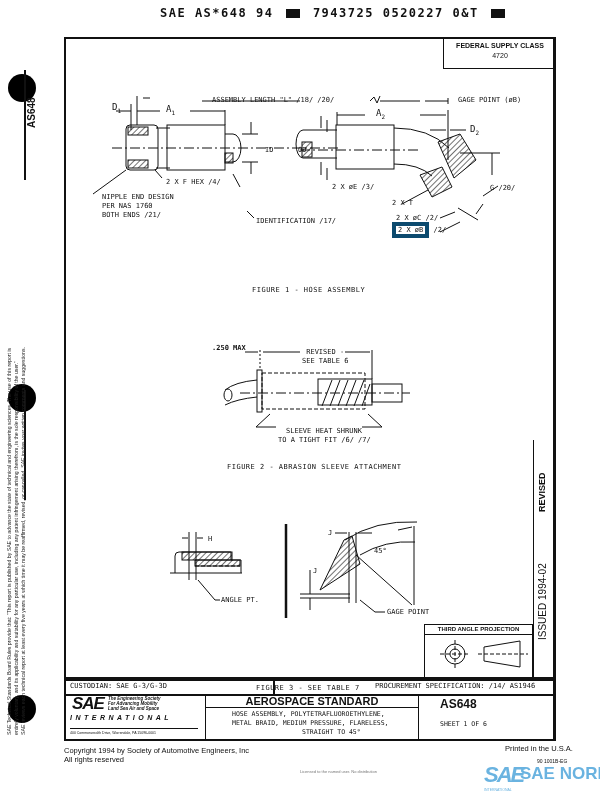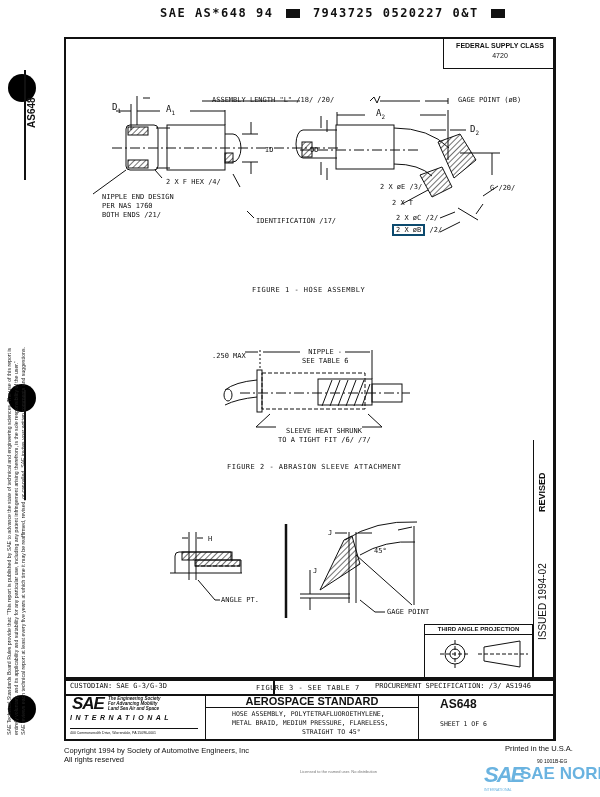--- a/index.html
+++ b/index.html
@@ -218,38 +218,38 @@
   </defs>
 </svg>
 
 <div class="abs lblb" style="left:112px;top:102px;"><span>D</span><sub style="font-size:6px">1</sub></div>
 <div class="abs lblb" style="left:166px;top:104px;"><span>A</span><sub style="font-size:6px">1</sub></div>
 <div class="abs lbl" style="left:212px;top:96px;">ASSEMBLY LENGTH "L" /18/ /20/</div>
 <div class="abs lbl" style="left:458px;top:96px;">GAGE POINT (øB)</div>
 <div class="abs lblb" style="left:376px;top:108px;"><span>A</span><sub style="font-size:6px">2</sub></div>
 <div class="abs lblb" style="left:470px;top:124px;"><span>D</span><sub style="font-size:6px">2</sub></div>
 <div class="abs lbl" style="left:265px;top:146px;">ID</div>
-<div class="abs lbl" style="left:310px;top:146px;">OD</div>
+<div class="abs lbl" style="left:298px;top:146px;">OD</div>
 <div class="abs lbl" style="left:166px;top:178px;">2 X F HEX /4/</div>
 <div class="abs lbl" style="left:102px;top:193px;line-height:9px;">
   <div>NIPPLE END DESIGN</div>
   <div>PER NAS 1760</div>
   <div>BOTH ENDS /21/</div>
 </div>
 <div class="abs lbl" style="left:256px;top:217px;">IDENTIFICATION /17/</div>
-<div class="abs lbl" style="left:332px;top:183px;margin-left:48px;">2 X øE /3/</div>
+<div class="abs lbl" style="left:332px;top:183px;">2 X øE /3/</div>
 <div class="abs lbl" style="left:392px;top:199px;">2 X T</div>
 <div class="abs lbl" style="left:490px;top:184px;">G /20/</div>
 <div class="abs lbl" style="left:396px;top:214px;">2 X øC /2/</div>
-<div class="abs lbl" style="left:392px;top:226px;"><span style="border:2px solid #0c4a6e;padding:0 2px;">2 X øB</span> <span>/2/</span></div>
+<div class="abs lbl" style="left:392px;top:226px;"><span style="border:4px solid #0c4a6e;padding:0 2px;">2 X øB</span> <span>/2/</span></div>
 <div class="abs cap" style="left:244px;top:286px;padding-left:8px;">FIGURE 1 - HOSE ASSEMBLY</div>
 
-<div class="abs lbl" style="left:212px;top:352px;">.250 MAX</div>
+<div class="abs lbl" style="left:212px;top:344px;font-weight:bold;">.250 MAX</div>
 <div class="abs lbl" style="left:302px;top:348px;line-height:9px;text-align:center;">
-  <div>NIPPLE -</div>
+  <div>REVISED -</div>
   <div>SEE TABLE 6</div>
 </div>
 <div class="abs lbl" style="left:278px;top:427px;line-height:9px;">
   <div style="padding-left:8px">SLEEVE HEAT SHRUNK</div>
   <div>TO A TIGHT FIT /6/ /7/</div>
 </div>
 <div class="abs cap" style="left:227px;top:463px;">FIGURE 2 - ABRASION SLEEVE ATTACHMENT</div>
 
 <div class="abs lbl" style="left:208px;top:535px;">H</div>
 <div class="abs lbl" style="left:221px;top:596px;">ANGLE PT.</div>
@@ -264,21 +264,21 @@
 <div class="abs rot issued">ISSUED 1994-02</div>
 
 <div class="abs tap">
   <div class="ttl">THIRD ANGLE PROJECTION</div>
 </div>
 
 <div class="abs titleblock"></div>
 <div class="abs" style="left:64px;top:694px;width:492px;height:1.5px;background:#111;"></div>
 <div class="abs" style="left:273px;top:679px;width:1.5px;height:15px;background:#111;"></div>
 <div class="abs cust">CUSTODIAN:  SAE G-3/G-3D</div>
-<div class="abs proc">PROCUREMENT SPECIFICATION:  /3/  AS1946</div>
+<div class="abs proc">PROCUREMENT SPECIFICATION:  /14/  AS1946</div>
 
 <div class="abs logo">
   <div class="abs sae-mark">SAE</div>
   <div class="abs sae-tag">
     <div>The Engineering Society</div>
     <div>For Advancing Mobility</div>
     <div>Land Sea Air and Space</div>
   </div>
   <div class="abs sae-intl">INTERNATIONAL</div>
   <div class="abs sae-addr">400 Commonwealth Drive, Warrendale, PA 15096-0001</div>

